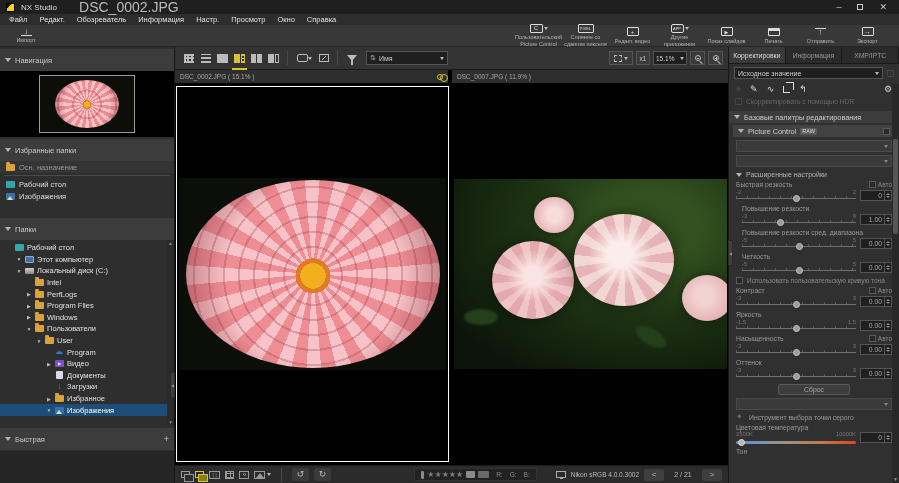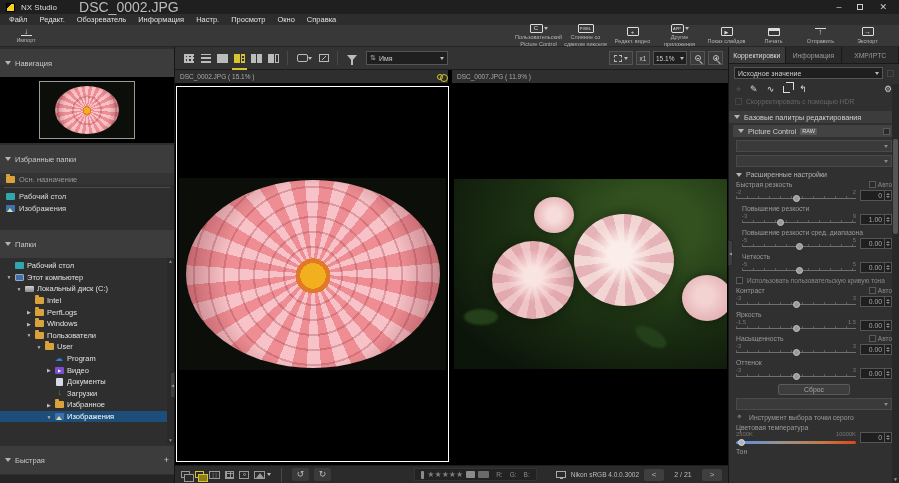--- a/index.html
+++ b/index.html
@@ -28,21 +28,21 @@
   .tb-ico{height:10px;display:flex;align-items:center;justify-content:center;color:#ddd;gap:1px}
   .box-ic{border:1px solid #ddd;border-radius:1px;display:flex;align-items:center;justify-content:center;color:#ddd}
   .caret{width:0;height:0;border-left:2.5px solid transparent;border-right:2.5px solid transparent;border-top:3px solid #bbb}
 
   
   .sidebar{position:absolute;left:0;top:47px;width:175px;height:436px;background:#2e2e2e;border-right:1px solid #161616;overflow:hidden}
   .center{position:absolute;left:175px;top:47px;width:553px;height:436px;display:flex;flex-direction:column;background:#000}
   .rpanel{position:absolute;left:728px;top:47px;width:171px;height:436px;background:#303030;border-left:1px solid #161616;overflow:hidden}
 
   
-  .sect{height:28px;background:#3c3c3c;display:flex;align-items:center;padding:8px 5px;font-size:7.5px;color:#c9c9c9;gap:4px;margin-top:2px}
+  .sect{height:22px;background:#3c3c3c;display:flex;align-items:center;padding:8px 5px;font-size:7.5px;color:#c9c9c9;gap:4px;margin-top:2px}
   .tri-d{width:0;height:0;border-left:3px solid transparent;border-right:3px solid transparent;border-top:4px solid #b5b5b5}
   .tri-r{width:0;height:0;border-top:3px solid transparent;border-bottom:3px solid transparent;border-left:4px solid #b5b5b5}
   .navthumb-area{height:66px;background:#000;display:flex;align-items:center;justify-content:center}
   .navthumb{width:96px;height:58px;background:#0c0e09;border:1px solid #999;display:flex;align-items:center;justify-content:center;overflow:hidden}
   .fav-row{height:12px;display:flex;align-items:center;gap:4px;padding:0 6px;font-size:7.5px;color:#ddd}
   .fav-row.dest{background:#343434;color:#9a9a9a}
   .fav-div{height:1px;background:#4a4a4a;margin:2px 4px}
   .tree{height:186px;position:relative;padding-top:2px;overflow:hidden}
   .trow{height:11.6px;display:flex;align-items:center;gap:3px;font-size:7.5px;color:#e0e0e0}
   .trow.sel{background:#1d4e79;color:#fff}
@@ -332,39 +332,44 @@
   <div class="sect">
     <span class="tri-d"></span>
     <span>Папки</span>
   </div>
   <div class="tree">
     <div class="trow" style="padding-left:6px">
         <span class="tarr"></span>
         <span class="i-desktop"></span>
         <span>Рабочий стол</span>
       </div>
-    <div class="trow" style="padding-left:6px">
+    <div class="trow" style="padding-left:16px">
         <span class="tarr">▼</span>
         <span class="i-computer"></span>
         <span>Этот компьютер</span>
       </div>
     <div class="trow" style="padding-left:16px">
         <span class="tarr">▼</span>
         <span class="i-disk"></span>
         <span>Локальный диск (C:)</span>
       </div>
     <div class="trow" style="padding-left:26px">
         <span class="tarr"></span>
         <span class="i-folder"></span>
         <span>Intel</span>
       </div>
     <div class="trow" style="padding-left:26px">
         <span class="tarr">▶</span>
         <span class="i-folder"></span>
         <span>PerfLogs</span>
+      </div>
+    <div class="trow" style="padding-left:26px">
+        <span class="tarr">▶</span>
+        <span class="i-folder"></span>
+        <span>Program Files</span>
       </div>
     <div class="trow" style="padding-left:26px">
         <span class="tarr">▶</span>
         <span class="i-folder"></span>
         <span>Windows</span>
       </div>
     <div class="trow" style="padding-left:26px">
         <span class="tarr">▼</span>
         <span class="i-folder"></span>
         <span>Пользователи</span>

